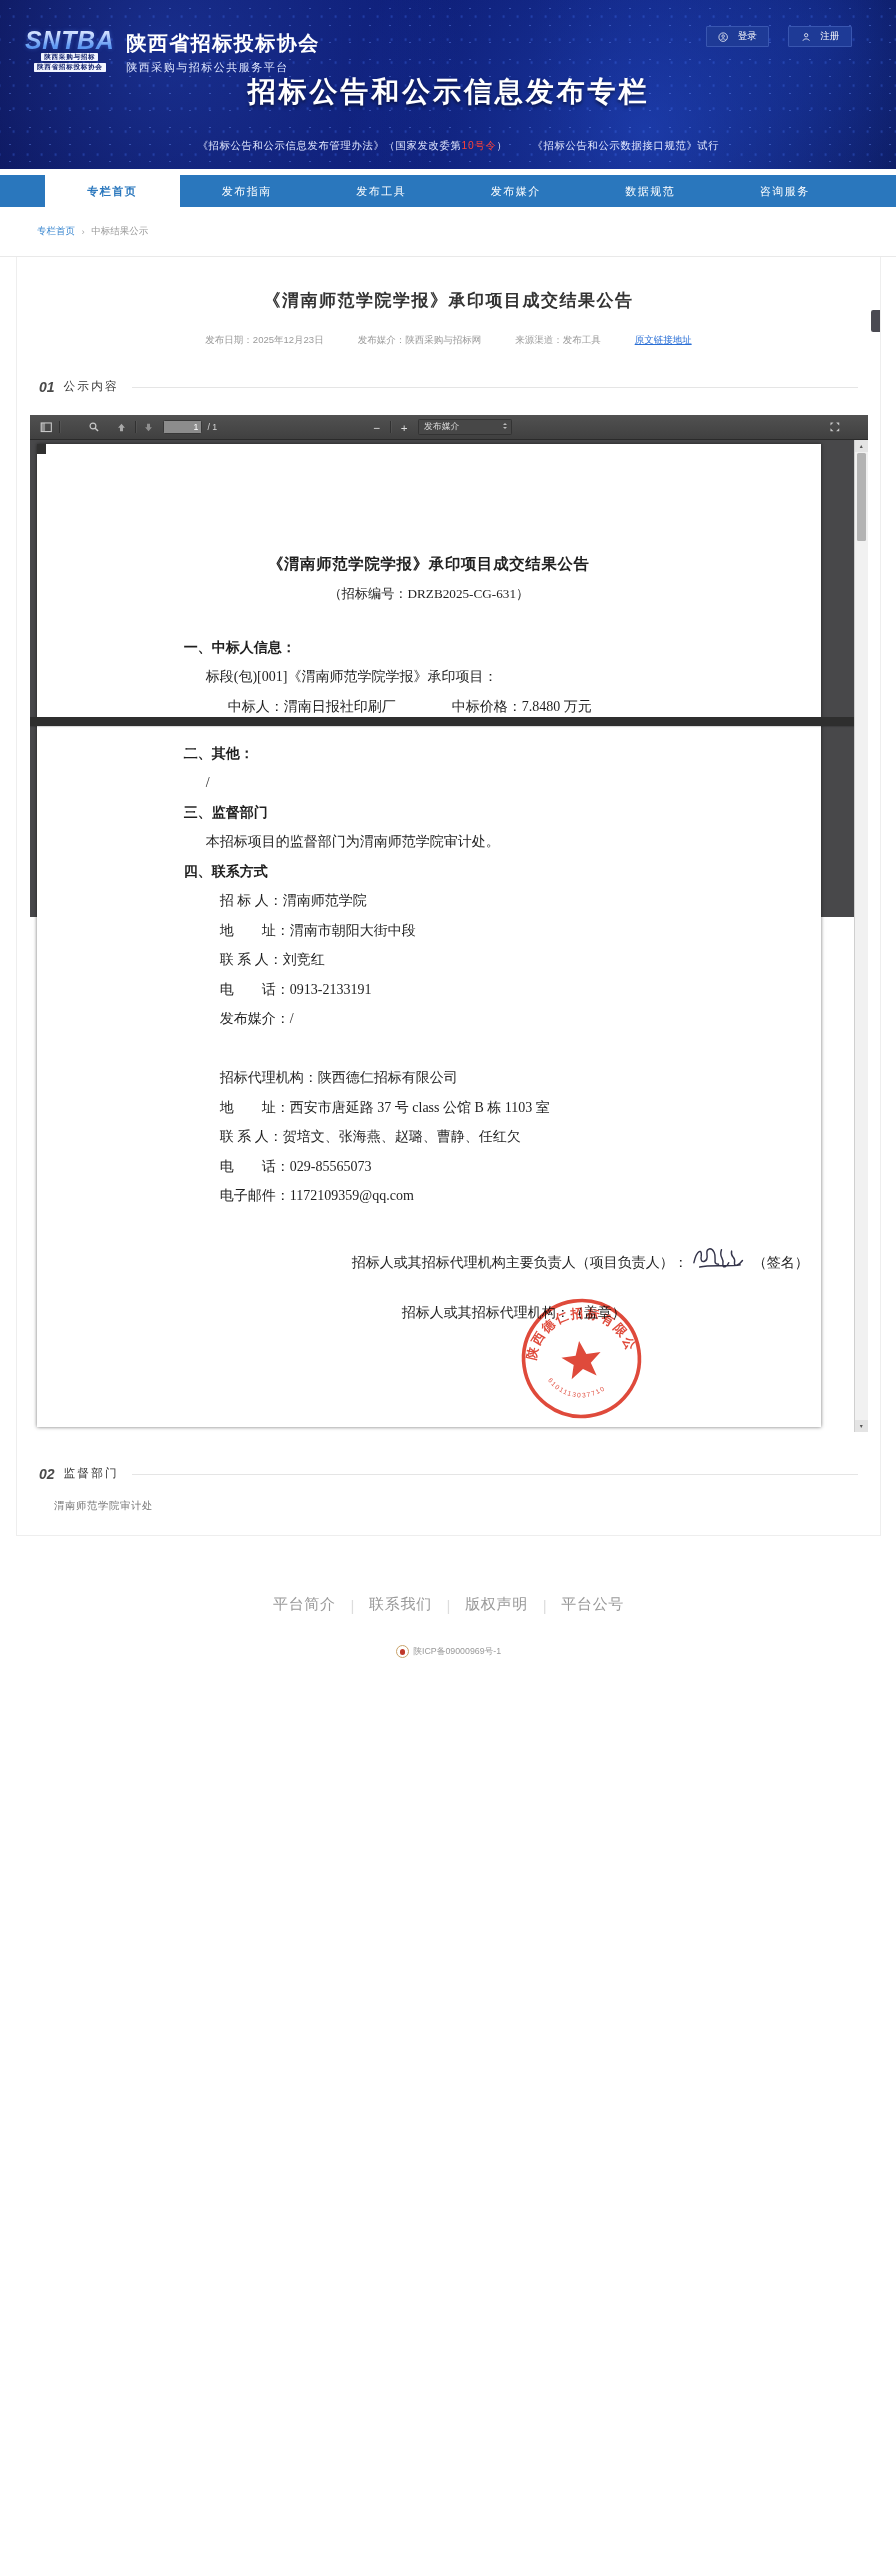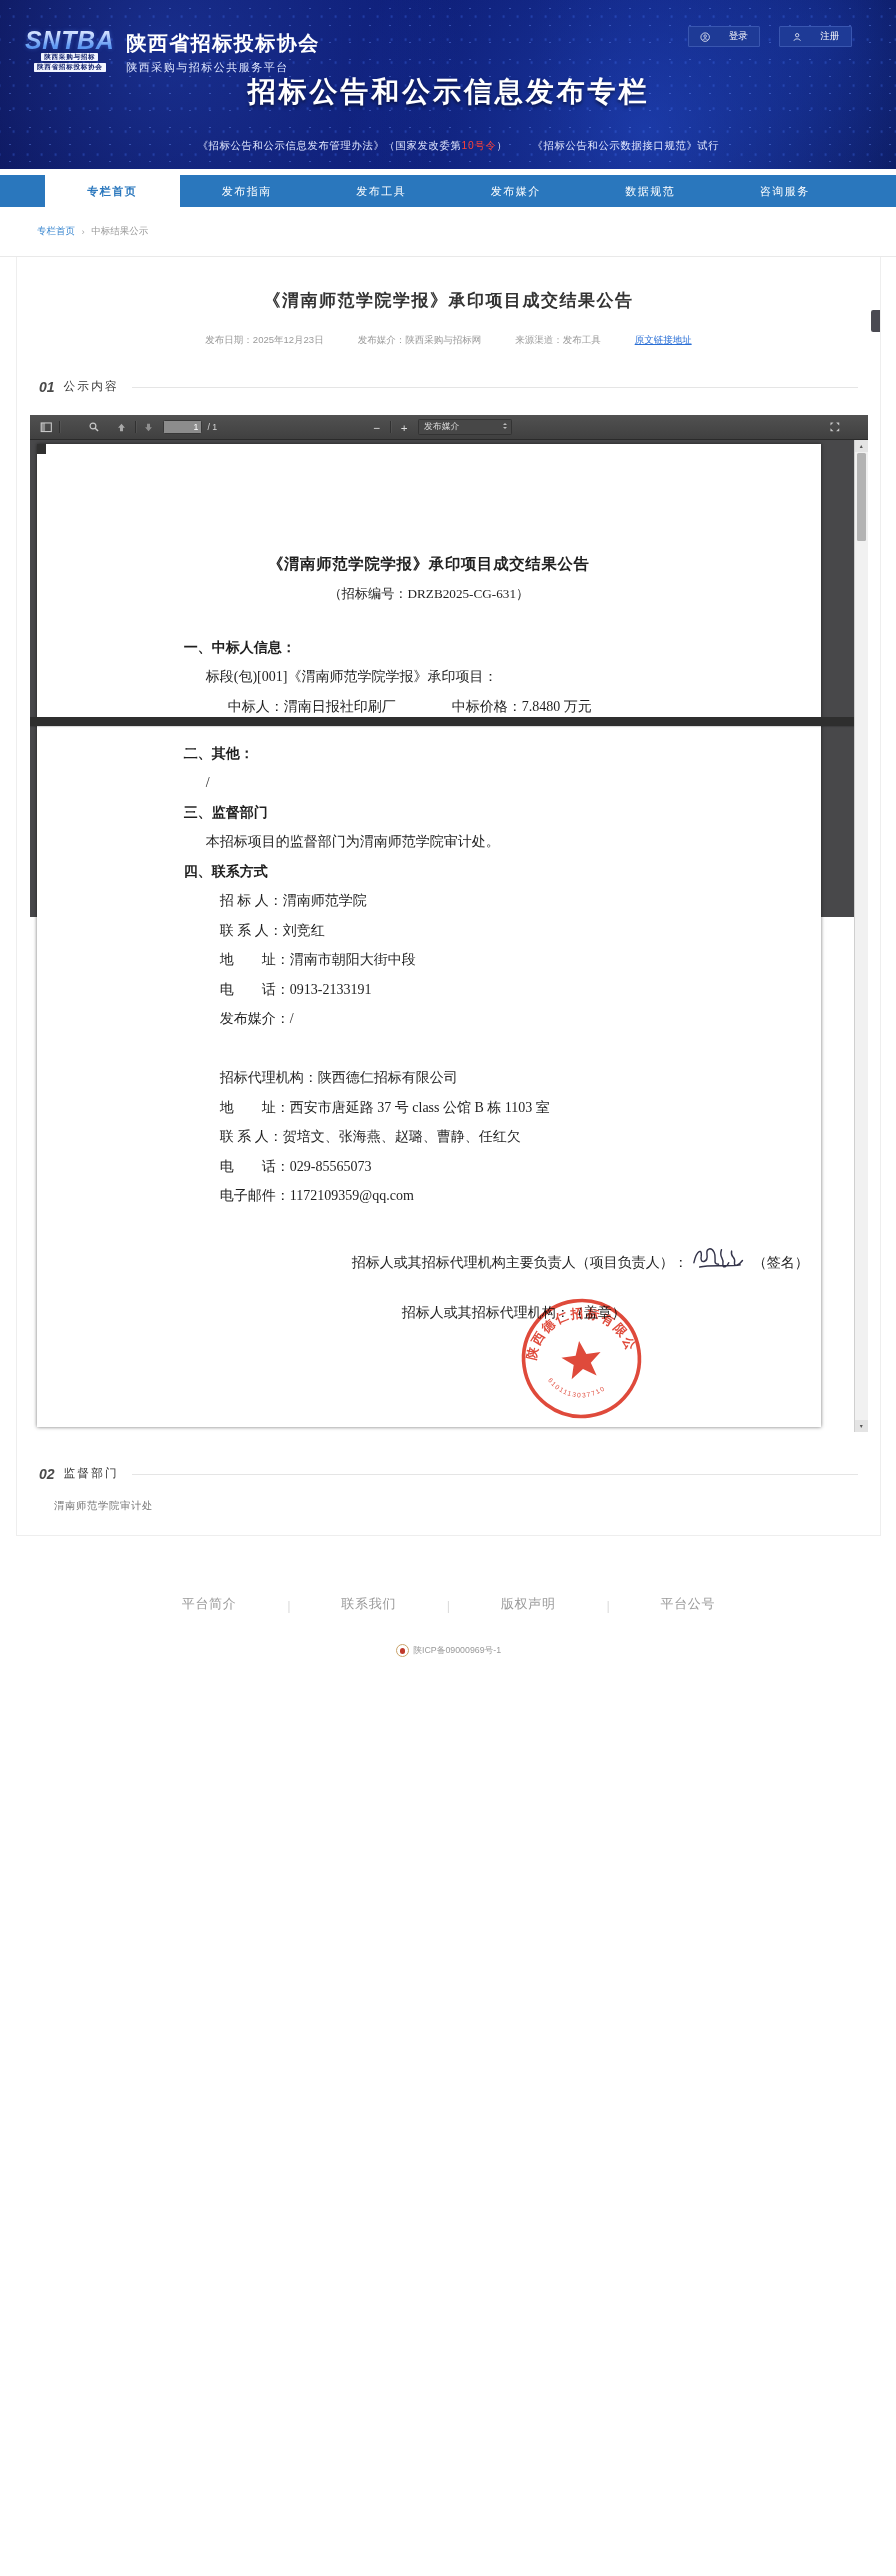--- a/index.html
+++ b/index.html
@@ -18,21 +18,21 @@
   .logo-row{position:absolute;left:25px;top:29px;display:flex;align-items:flex-start;z-index:2;}
   .logo-mark{display:flex;flex-direction:column;align-items:center;margin-right:11.7px;}
   .logo-word{font-size:25px;font-weight:bold;font-style:italic;letter-spacing:0.7px;
     background:linear-gradient(#eaf2ff 20%,#5f9bf0 80%);-webkit-background-clip:text;background-clip:text;color:transparent;
     text-shadow:0 0 4.4px rgba(90,140,255,.35);line-height:22px;}
   .logo-cap{background:#f2f5ff;color:#15246e;font-size:6.6px;line-height:8.8px;padding:0 2.9px;border-radius:0.7px;margin-top:1.5px;letter-spacing:0.7px;font-weight:bold;}
   .site-names{display:flex;flex-direction:column;margin-top:0.7px;}
   .site-name{font-size:20px;font-weight:bold;letter-spacing:1.5px;}
   .site-sub{font-size:11px;color:#dfe7ff;letter-spacing:1.5px;margin-top:3.7px;}
   .auth-row{position:absolute;top:26.4px;right:45px;display:flex;gap:19px;z-index:2;}
-  .auth-btn{display:flex;align-items:center;gap:18px;background:#1e3a96;border:0.7px solid rgba(140,170,255,.25);
+  .auth-btn{display:flex;align-items:center;gap:9px;background:#1e3a96;border:0.7px solid rgba(140,170,255,.25);
     border-radius:1.5px;color:#fff;font-size:9.5px;padding:2.9px 11.7px;cursor:pointer;}
   .banner-title{position:absolute;top:73px;left:0;width:100%;text-align:center;font-size:28px;font-weight:bold;
     letter-spacing:2.9px;color:#fff;text-shadow:0 1.5px 3.7px rgba(0,0,0,.55);z-index:2;}
   .banner-sub{position:absolute;top:139px;left:10px;width:100%;text-align:center;font-size:10.3px;color:#e2e8ff;z-index:2;letter-spacing:0.7px;}
   .banner-sub .red{color:#ff4136;}
   .banner-sub .gap{display:inline-block;width:25px;}
   
   .nav{margin-top:5.9px;background:#2a77bd;height:32px;}
   .nav-inner{width:807px;margin:0 auto;display:flex;height:32px;}
   .nav-tab{flex:1;text-align:center;line-height:32px;color:#fff;font-size:11px;letter-spacing:1.5px;cursor:pointer;}
@@ -93,21 +93,21 @@
   .b1{margin-left:169px;margin-top:9.5px;}
   .b2{margin-left:191px;margin-top:9.5px;}
   .ct{margin-left:183px;margin-top:9.5px;}
   .ct.block2{margin-top:39px;}
   .sig-row{margin-left:315px;margin-top:43px;white-space:nowrap;}
   .stamp-row{margin-left:365px;margin-top:25px;}
   .sig-svg{vertical-align:middle;margin:0 1.5px;transform:translateY(-6.6px);}
   .stamp-wrap{position:absolute;left:480px;top:850px;width:129px;height:129px;z-index:3;transform:rotate(-8deg);opacity:.92;mix-blend-mode:multiply;}
   
   .footer{margin-top:59px;text-align:center;}
-  .f-links{display:flex;justify-content:center;align-items:flex-end;font-size:13px;color:#999;gap:36px;}
+  .f-links{display:flex;justify-content:center;align-items:flex-end;font-size:15px;color:#999;}
   .f-sep{color:#ddd;margin:0 14.7px;}
   .f-link{cursor:pointer;letter-spacing:0.7px;}
   .f-icp{margin-top:31px;display:flex;justify-content:center;align-items:center;gap:4.4px;font-size:8.8px;color:#999;}
   .icp-badge{width:11px;height:11px;border-radius:50%;border:0.7px solid #c9a36a;display:inline-flex;align-items:center;justify-content:center;}
   .icp-dot{width:5.1px;height:5.1px;border-radius:50%;background:#c0392b;}
 </style>
 </head>
 <body>
 
 <div class="site-header">
@@ -240,22 +240,22 @@
           <div class="c d-sub">（招标编号：DRZB2025-CG-631）</div>
           <div class="h first">一、中标人信息：</div>
           <div class="b1">标段(包)[001]《渭南师范学院学报》承印项目：</div>
           <div class="b2">中标人：渭南日报社印刷厂　　　　中标价格：7.8480 万元</div>
           <div class="h gapped">二、其他：</div>
           <div class="b1">/</div>
           <div class="h">三、监督部门</div>
           <div class="b1">本招标项目的监督部门为渭南师范学院审计处。</div>
           <div class="h">四、联系方式</div>
           <div class="ct">招 标 人：渭南师范学院</div>
+          <div class="ct">地　　址：渭南市朝阳大街中段</div>
           <div class="ct">联 系 人：刘竞红</div>
-          <div class="ct">地　　址：渭南市朝阳大街中段</div>
           <div class="ct">电　　话：0913-2133191</div>
           <div class="ct">发布媒介：/</div>
           <div class="ct block2">招标代理机构：陕西德仁招标有限公司</div>
           <div class="ct">地　　址：西安市唐延路 37 号 class 公馆 B 栋 1103 室</div>
           <div class="ct">联 系 人：贺培文、张海燕、赵璐、曹静、任红欠</div>
           <div class="ct">电　　话：029-85565073</div>
           <div class="ct">电子邮件：1172109359@qq.com</div>
           <div class="sig-row">
             <span>招标人或其招标代理机构主要负责人（项目负责人）：</span><svg class="sig-svg" width="62" height="29" viewBox="0 0 84 40">
               <path d="M6 28 C10 10 18 8 16 20 C14 30 26 28 24 16 C23 8 30 6 34 14 C38 22 31 30 40 30 M44 10 C40 22 48 20 46 30 C45 36 52 34 54 28 M58 12 C56 22 64 18 62 28 C61 34 68 32 73 25 M14 34 C32 30 52 34 70 31" stroke="#34344a" stroke-width="2" fill="none" stroke-linecap="round"></path>

